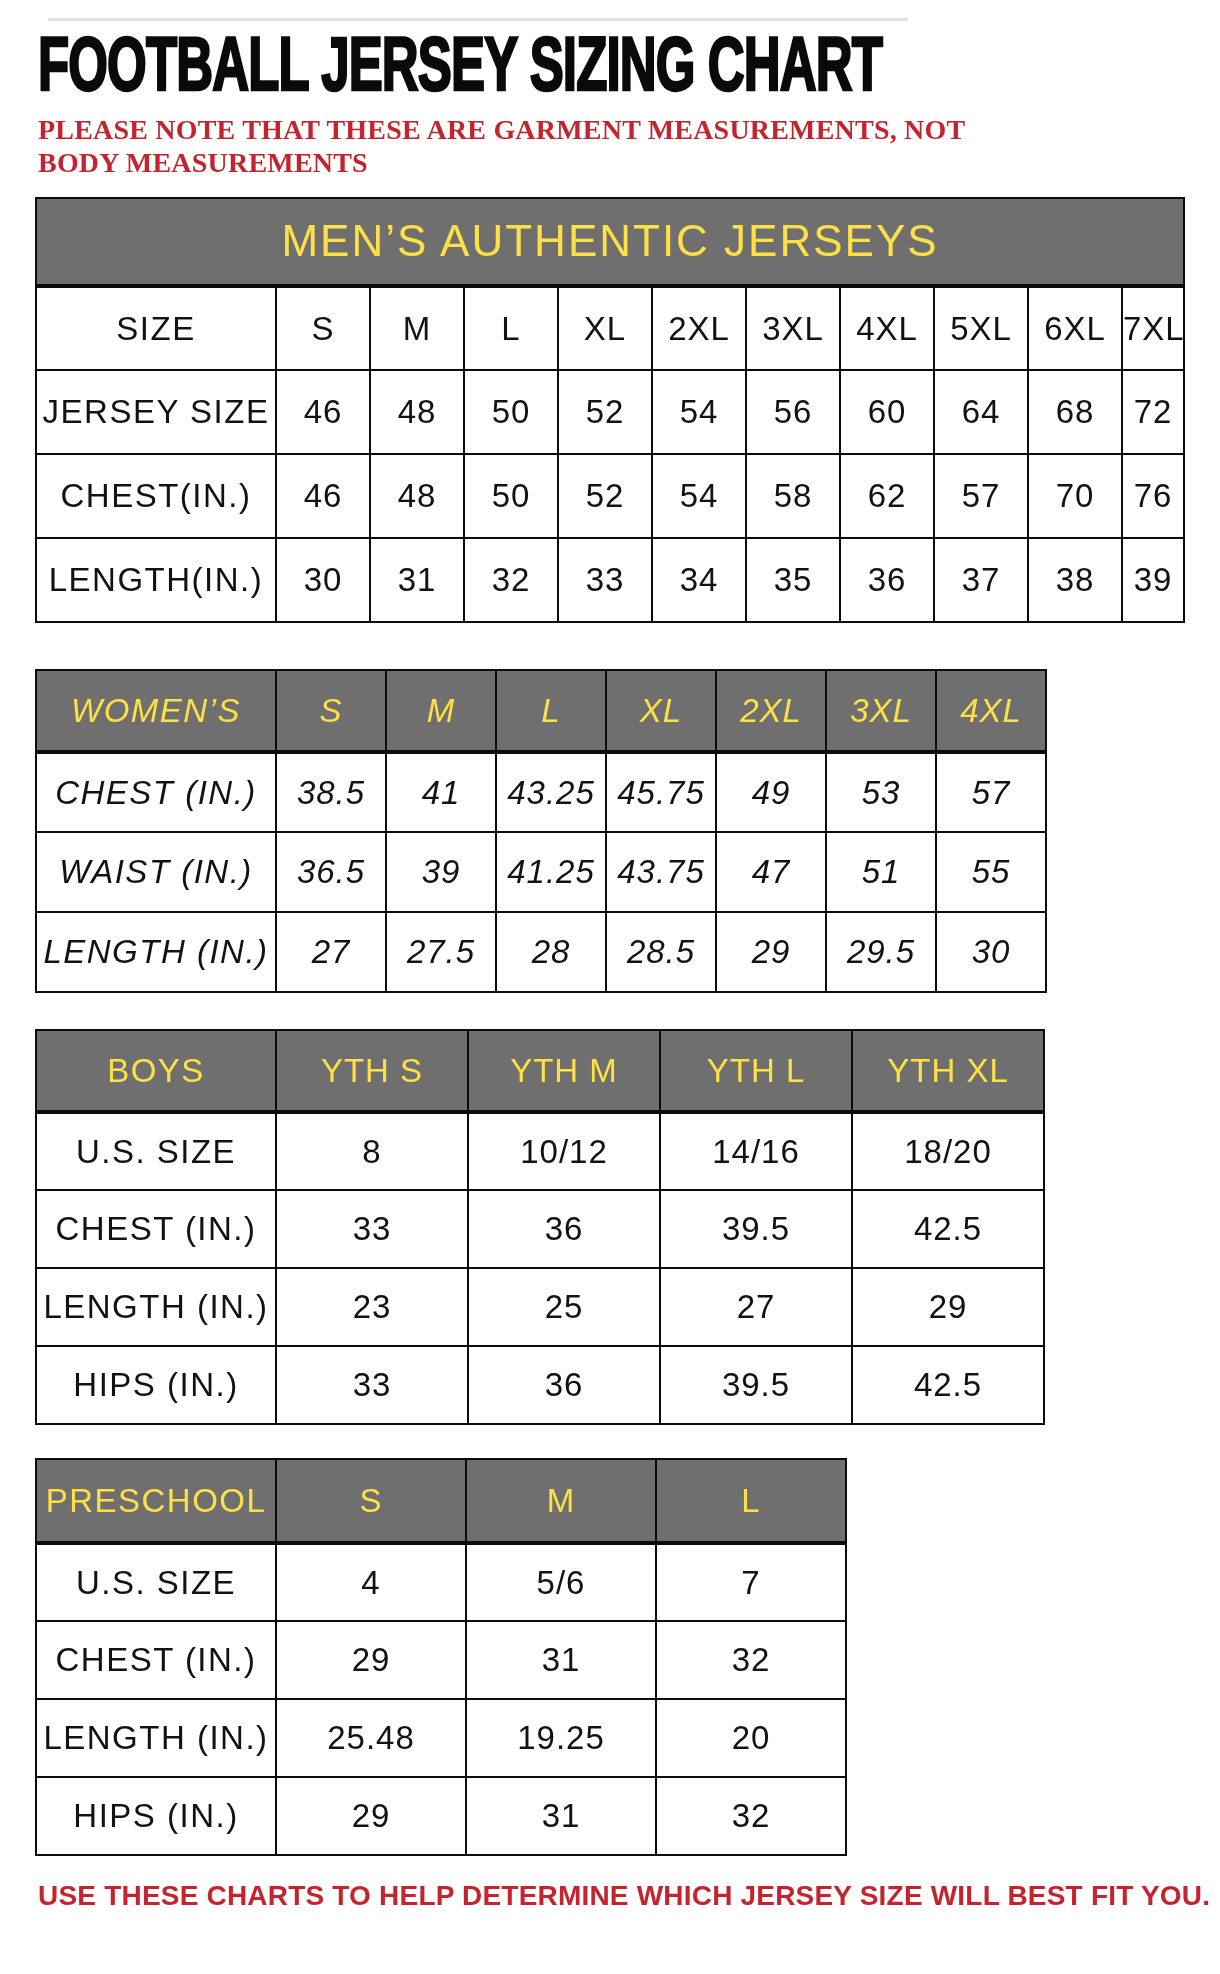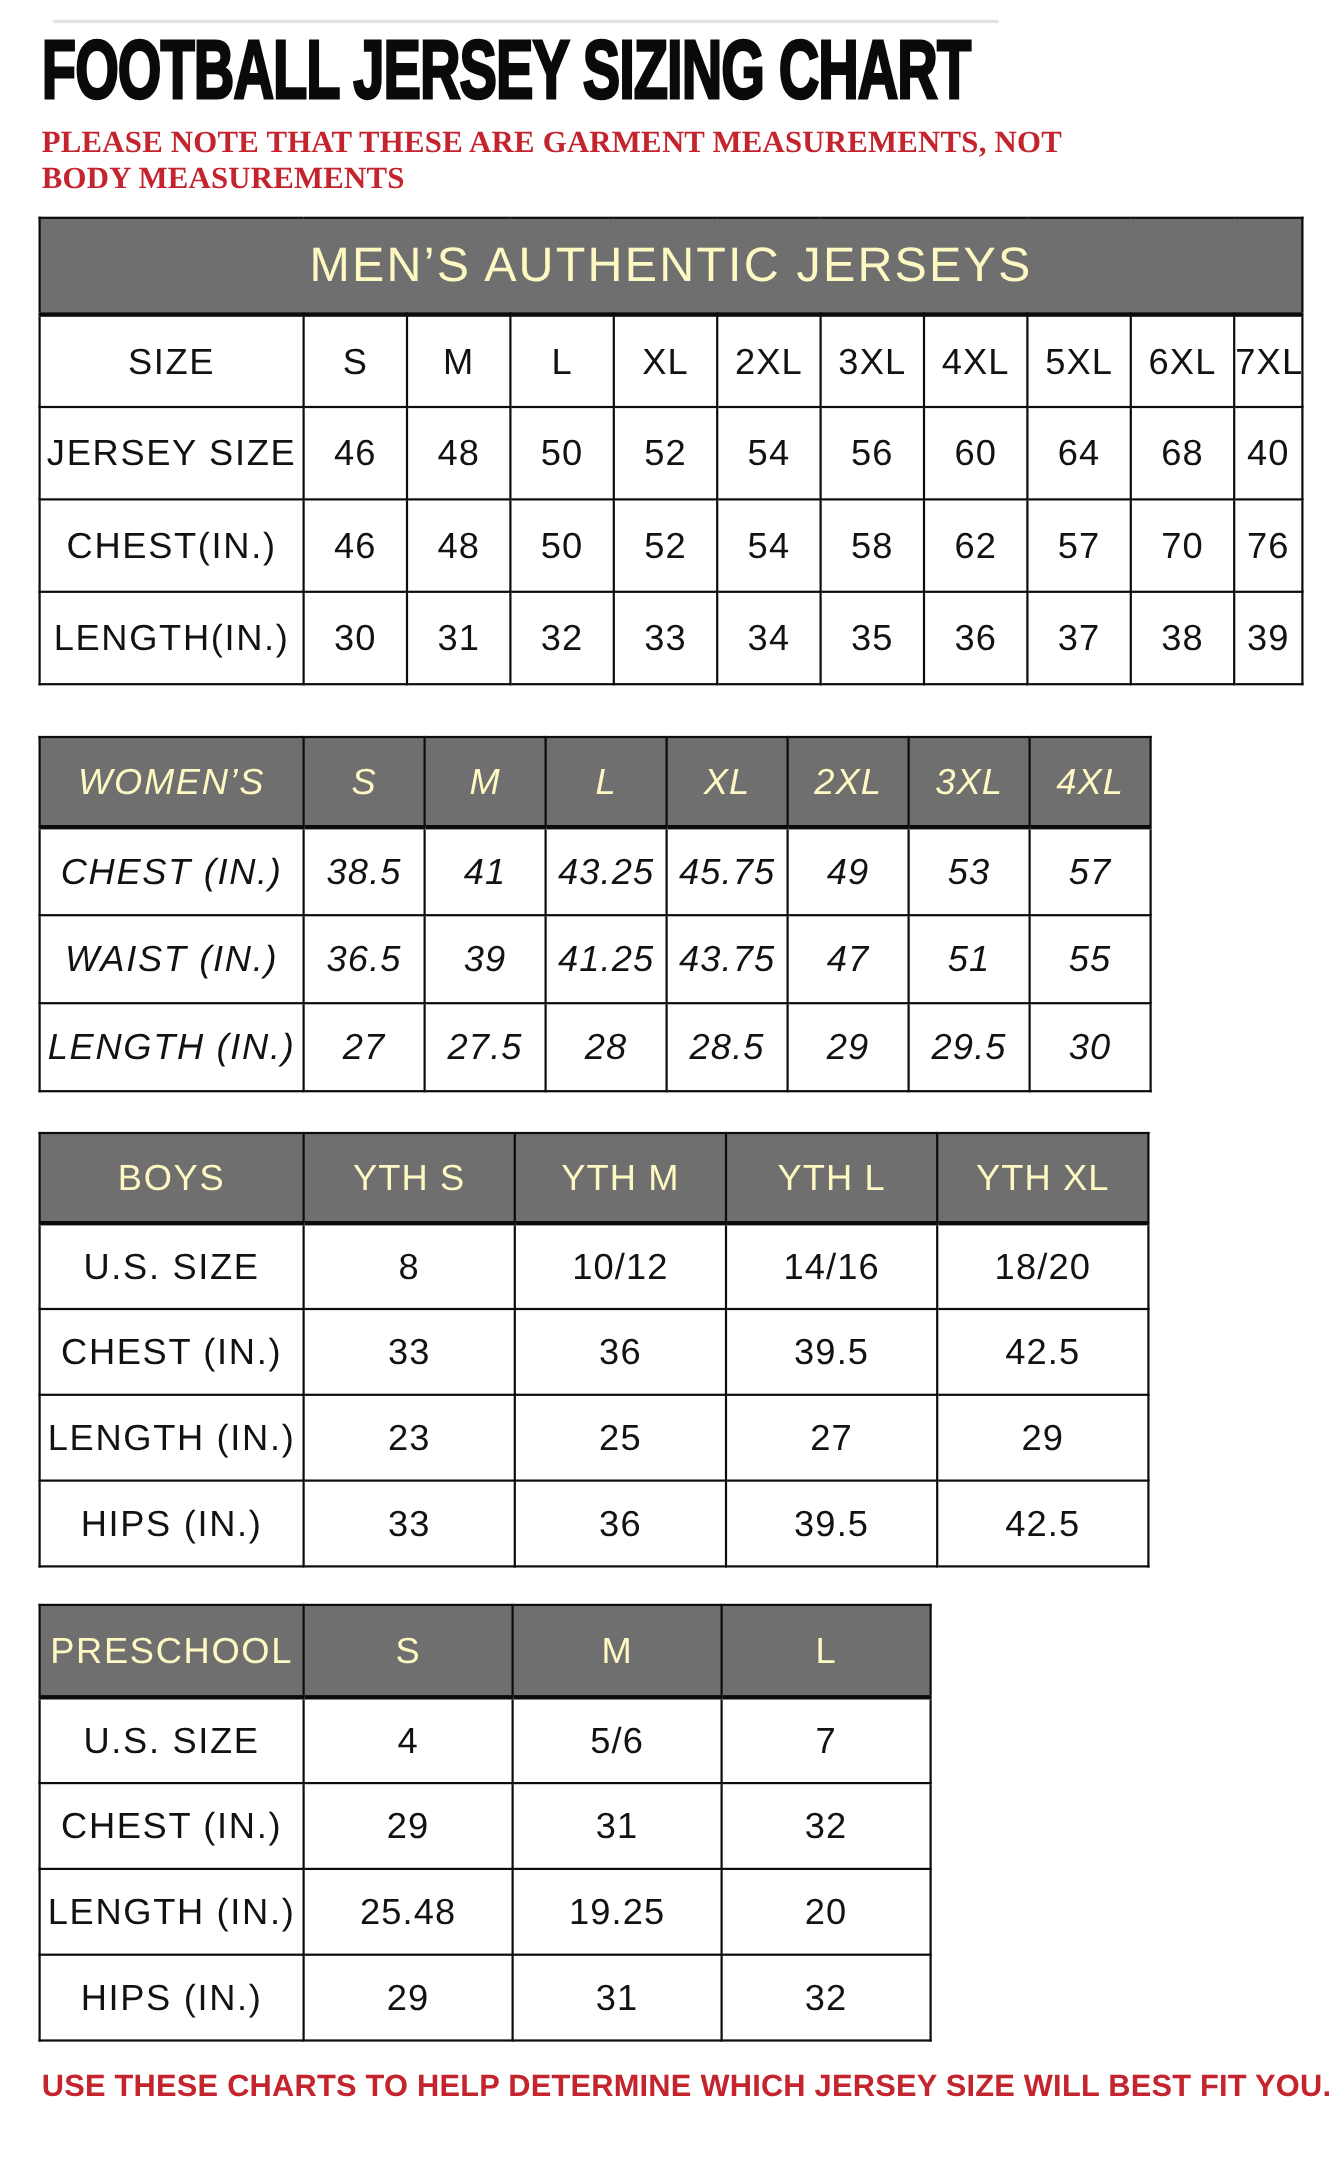--- a/index.html
+++ b/index.html
@@ -52,21 +52,21 @@
     text-align: center;
     vertical-align: middle;
     font-size: 33px;
     letter-spacing: 1px;
     padding: 0;
     background: #ffffff;
     line-height: 1.15;
   }
   table.size-table td.band {
     background: var(--gray, #6f6f6f);
-    color: #fef9c3;
+    color: #fde047;
     border-bottom: 4px solid #0c0c0c;
   }
   table.size-table td.banner {
     font-size: 44px;
     letter-spacing: 2px;
   }
   table.size-table td.row-label {
     letter-spacing: 1.5px;
   }
   .mens { width: 1148px; margin-top: 18px; }
@@ -141,21 +141,21 @@
         <td class="row-label">JERSEY SIZE</td>
         <td class="val">46</td>
         <td class="val">48</td>
         <td class="val">50</td>
         <td class="val">52</td>
         <td class="val">54</td>
         <td class="val">56</td>
         <td class="val">60</td>
         <td class="val">64</td>
         <td class="val">68</td>
-        <td class="val">40</td>
+        <td class="val">72</td>
       </tr>
       <tr>
         <td class="row-label">CHEST(IN.)</td>
         <td class="val">46</td>
         <td class="val">48</td>
         <td class="val">50</td>
         <td class="val">52</td>
         <td class="val">54</td>
         <td class="val">58</td>
         <td class="val">62</td>

